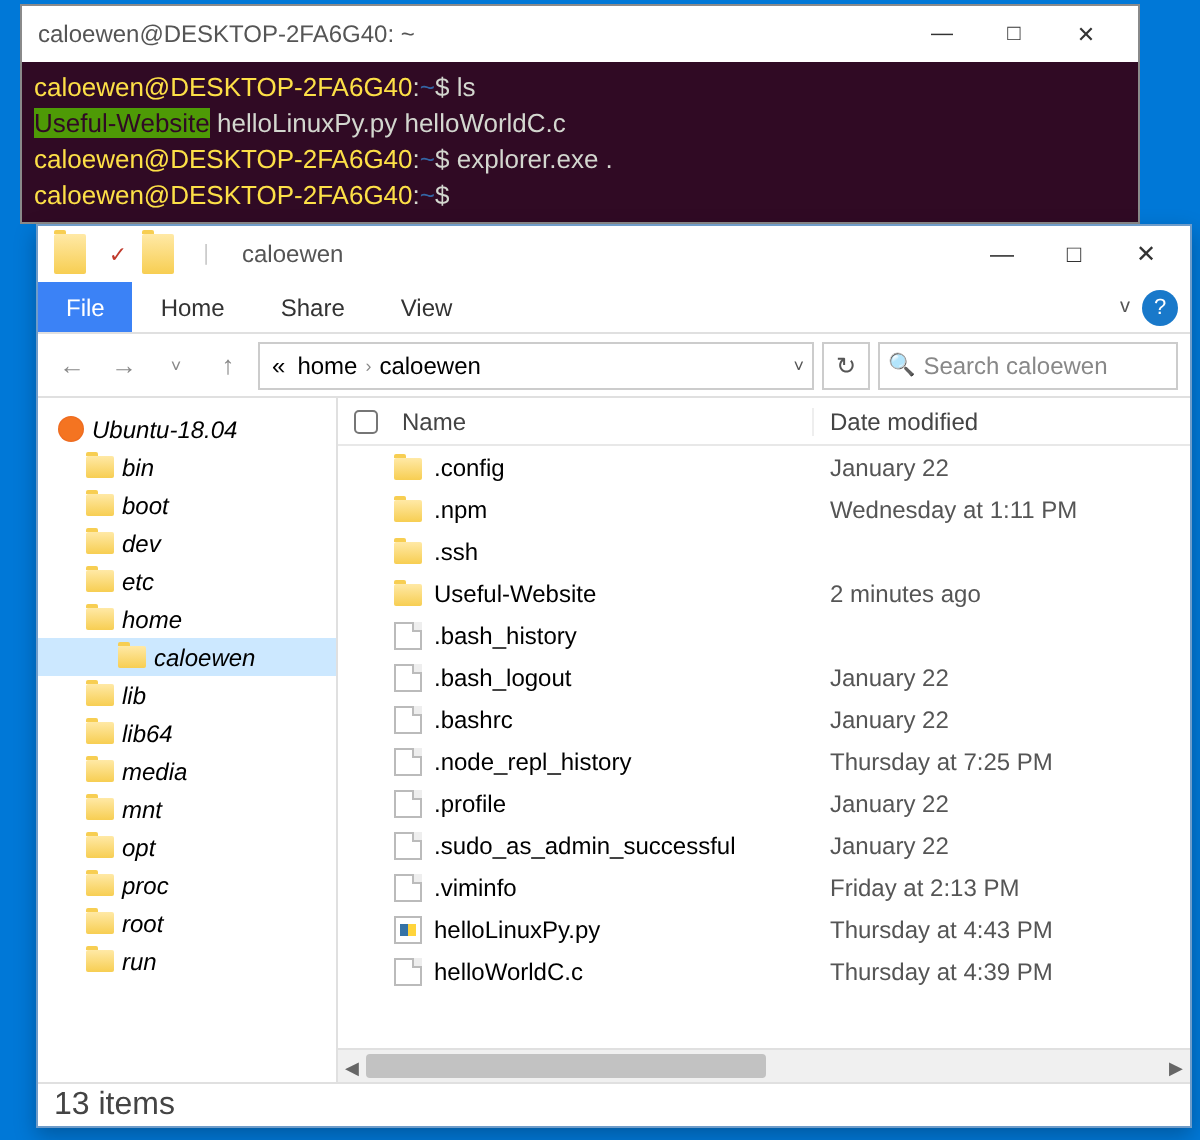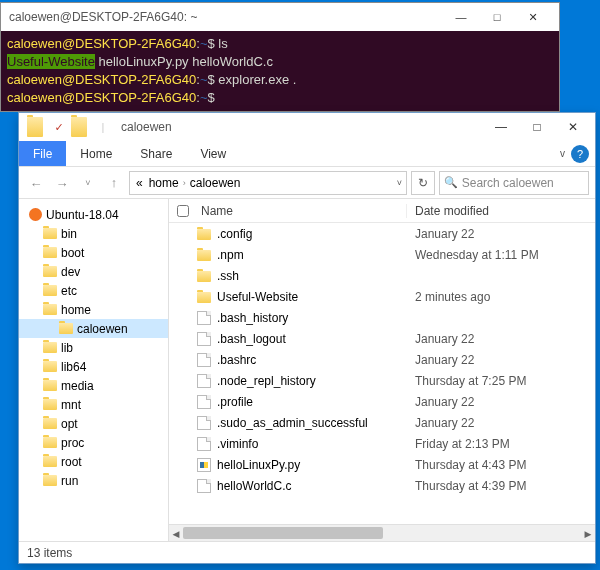--- a/index.html
+++ b/index.html
@@ -1,19 +1,19 @@
 <!DOCTYPE html>
 <html><head>
 <meta charset="utf-8">
 <style>
 * { margin:0; padding:0; box-sizing:border-box; font-family:"Segoe UI",sans-serif; }
 body { width:600px; height:570px; background:#0078d7; overflow:hidden; position:relative; }
 
 
-.term { position:absolute; left:0; top:2px; width:560px; background:#fff; border:1px solid #8a8a8a; }
+.term { position:absolute; left:10px; top:2px; width:560px; background:#fff; border:1px solid #8a8a8a; }
 .term-title { height:28px; display:flex; align-items:center; padding:0 8px; font-size:12px; color:#555; background:#fff; }
 .term-title .ttxt { flex:1; }
 .term-title .wbtn { width:36px; text-align:center; font-size:11px; color:#333; }
 .term-body { background:#300a24; color:#fff; font-family:"Consolas","Courier New",monospace; font-size:13px; padding:4px 6px; line-height:18px; }
 .g { color:#fde047; }
 .b { color:#3465a4; }
 .w { color:#d3d7cf; }
 .hl { background:#4e9a06; color:#300a24; }
 
 
@@ -35,21 +35,21 @@
 .pathbox { flex:1; height:24px; border:1px solid #ccc; display:flex; align-items:center; padding:0 4px; gap:2px; }
 .pathbox .crumb { padding:0 2px; }
 .pathbox .sep { color:#888; font-size:9px; }
 .pathbox .psp { flex:1; }
 .pathbox .drop { font-size:9px; color:#555; }
 .refresh { width:24px; height:24px; border:1px solid #ccc; display:flex; align-items:center; justify-content:center; font-size:12px; color:#555; }
 .searchbox { width:150px; height:24px; border:1px solid #ccc; display:flex; align-items:center; padding:0 4px; color:#888; }
 .searchbox .sico { margin-right:4px; font-size:11px; }
 .content { flex:1; display:flex; min-height:0; }
 .tree { width:150px; border-right:1px solid #e0e0e0; overflow-y:auto; padding:6px 0; font-size:12px; }
-.tnode { display:flex; align-items:center; padding:1px 0 1px 24px; height:19px; white-space:nowrap; }
+.tnode { display:flex; align-items:center; padding:1px 0 1px 24px; height:19px; white-space:nowrap;font-style:italic; }
 .tnode.root { padding-left:10px; font-weight:400; }
 .tnode.sel { background:#cce8ff; }
 .tnode.sub { padding-left:40px; }
 .fico { width:14px; height:11px; margin-right:4px; display:inline-block; position:relative; }
 .fico.folder { background:linear-gradient(#ffe9a6,#f7ce52); border-radius:1px; }
 .fico.folder:before { content:""; position:absolute; top:-2px; left:0; width:6px; height:2px; background:#f7ce52; border-radius:1px 1px 0 0; }
 .fico.ubuntu { background:radial-gradient(#f47421 60%,#d44414); border-radius:50%; width:13px; height:13px; }
 .listwrap { flex:1; display:flex; flex-direction:column; min-height:0; }
 .listhead { height:24px; display:flex; align-items:center; border-bottom:1px solid #e8e8e8; font-size:12px; color:#444; }
 .listhead .chk { width:28px; display:flex; justify-content:center; }
@@ -65,21 +65,21 @@
 .ficon.folder { background:linear-gradient(#ffe9a6,#f7ce52); border-radius:1px; height:11px; margin-top:1px;}
 .ficon.folder:before { content:""; position:absolute; top:-2px; left:0; width:6px; height:2px; background:#f7ce52; border-radius:1px 1px 0 0; }
 .ficon.file { background:#fff; border:1px solid #bbb; }
 .ficon.file:before { content:""; position:absolute; right:-1px; top:-1px; width:4px; height:4px; background:#eee; border-left:1px solid #bbb; border-bottom:1px solid #bbb; }
 .ficon.py { background:#fff; border:1px solid #bbb; }
 .ficon.py:after { content:""; position:absolute; left:2px; top:3px; width:8px; height:6px; background:linear-gradient(90deg,#3572A5 50%,#FFD43B 50%); }
 .hscroll { height:17px; background:#f0f0f0; border-top:1px solid #e0e0e0; position:relative; }
 .hscroll .thumb { position:absolute; left:14px; top:2px; height:12px; width:200px; background:#c2c2c2; border-radius:2px; }
 .hscroll .arr { position:absolute; top:0; width:14px; height:17px; display:flex; align-items:center; justify-content:center; font-size:9px; color:#666; }
 .hscroll .arr.l{left:0;} .hscroll .arr.r{right:0;}
-.status { height:22px; border-top:1px solid #e0e0e0; display:flex; align-items:center; padding:0 8px; font-size:12px; color:#444; }
+.status { height:22px; border-top:1px solid #e0e0e0; display:flex; align-items:center; padding:0 8px; font-size:16px; color:#444; }
 </style>
 </head>
 <body>
 
 <div class="term">
   <div class="term-title">
     <span class="ttxt">caloewen@DESKTOP-2FA6G40: ~</span>
     <span class="wbtn">—</span>
     <span class="wbtn">□</span>
     <span class="wbtn">✕</span>

